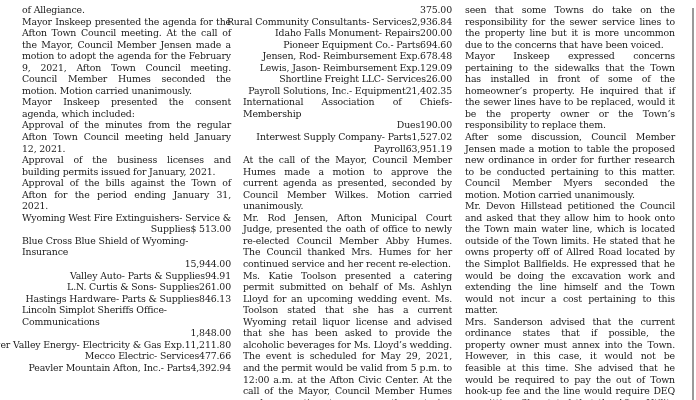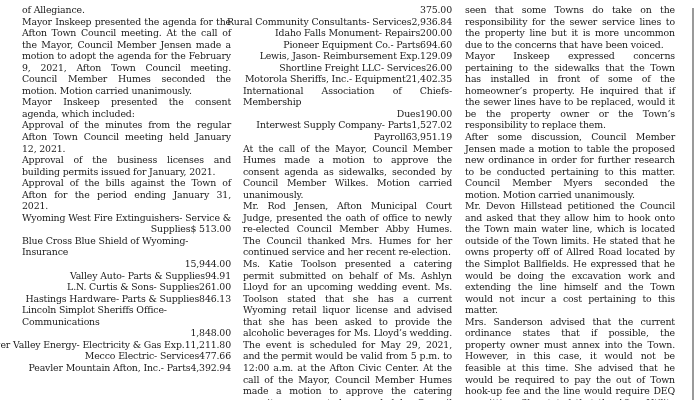--- a/index.html
+++ b/index.html
@@ -93,49 +93,53 @@
       </div>
     <div class="row">
         <span>Idaho Falls Monument- Repairs</span>
         <span class="amt">200.00</span>
       </div>
     <div class="row">
         <span>Pioneer Equipment Co.- Parts</span>
         <span class="amt">694.60</span>
       </div>
     <div class="row">
+        <span>Jensen, Rod- Reimbursement Exp.</span>
+        <span class="amt">678.48</span>
+      </div>
+    <div class="row">
         <span>Lewis, Jason- Reimbursement Exp.</span>
         <span class="amt">129.09</span>
       </div>
     <div class="row">
         <span>Shortline Freight LLC- Services</span>
         <span class="amt">26.00</span>
       </div>
     <div class="row">
-        <span>Motorola Sheriffs, Inc.- Equipment</span>
+        <span>Payroll Solutions, Inc.- Equipment</span>
         <span class="amt">21,402.35</span>
       </div>
     <div>
       <div class="wrapitem">
           <div class="label">International Association of Chiefs- Membership</div>
         </div>
       <div class="row">
           <span>Dues</span>
           <span class="amt">190.00</span>
         </div>
     </div>
     <div class="row">
         <span>Interwest Supply Company- Parts</span>
         <span class="amt">1,527.02</span>
       </div>
     <div class="row">
         <span>Payroll</span>
         <span class="amt">63,951.19</span>
       </div>
-    <p class="p">At the call of the Mayor, Council Member Humes made a motion to approve the consent agenda as sidewalks, seconded by Council Member Wilkes. Motion carried unanimously.</p>
+    <p class="p">At the call of the Mayor, Council Member Humes made a motion to approve the current agenda as presented, seconded by Council Member Wilkes. Motion carried unanimously.</p>
     <p class="p">Mr. Rod Jensen, Afton Municipal Court Judge, presented the oath of office to newly re-elected Council Member Abby Humes.  The Council thanked Mrs. Humes for her continued service and her recent re-election.</p>
     <p class="p">Ms. Katie Toolson presented a catering permit submitted on behalf of Ms. Ashlyn Lloyd for an upcoming wedding event.  Ms. Toolson stated that she has a current Wyoming retail liquor license and advised that she has been asked to provide the alcoholic beverages for Ms. Lloyd’s wedding.  The event is scheduled for May 29, 2021, and the permit would be valid from 5 p.m. to 12:00 a.m. at the Afton Civic Center.  At the call of the Mayor, Council Member Humes made a motion to approve the catering permit as presented, seconded by Council Member Jensen.  Motion carried unanimously.</p>
 
   </div>
 
   <div class="col col3">
     <p class="p">seen that some Towns do take on the responsibility for the sewer service lines to the property line but it is more uncommon due to the concerns that have been voiced.</p>
     <p class="p">Mayor Inskeep expressed concerns pertaining to the sidewalks that the Town has installed in front of some of the homeowner’s property.  He inquired that if the sewer lines have to be replaced, would it be the property owner or the Town’s responsibility to replace them.</p>
     <p class="p">After some discussion, Council Member Jensen made a motion to table the proposed new ordinance in order for further research to be conducted pertaining to this matter.  Council Member Myers seconded the motion.  Motion carried unanimously.</p>
     <p class="p">Mr. Devon Hillstead petitioned the Council and asked that they allow him to hook onto the Town main water line, which is located outside of the Town limits.  He stated that he owns property off of Allred Road located by the Simplot Ballfields.  He expressed that he would be doing the excavation work and extending the line himself and the Town would not incur a cost pertaining to this matter.</p>

